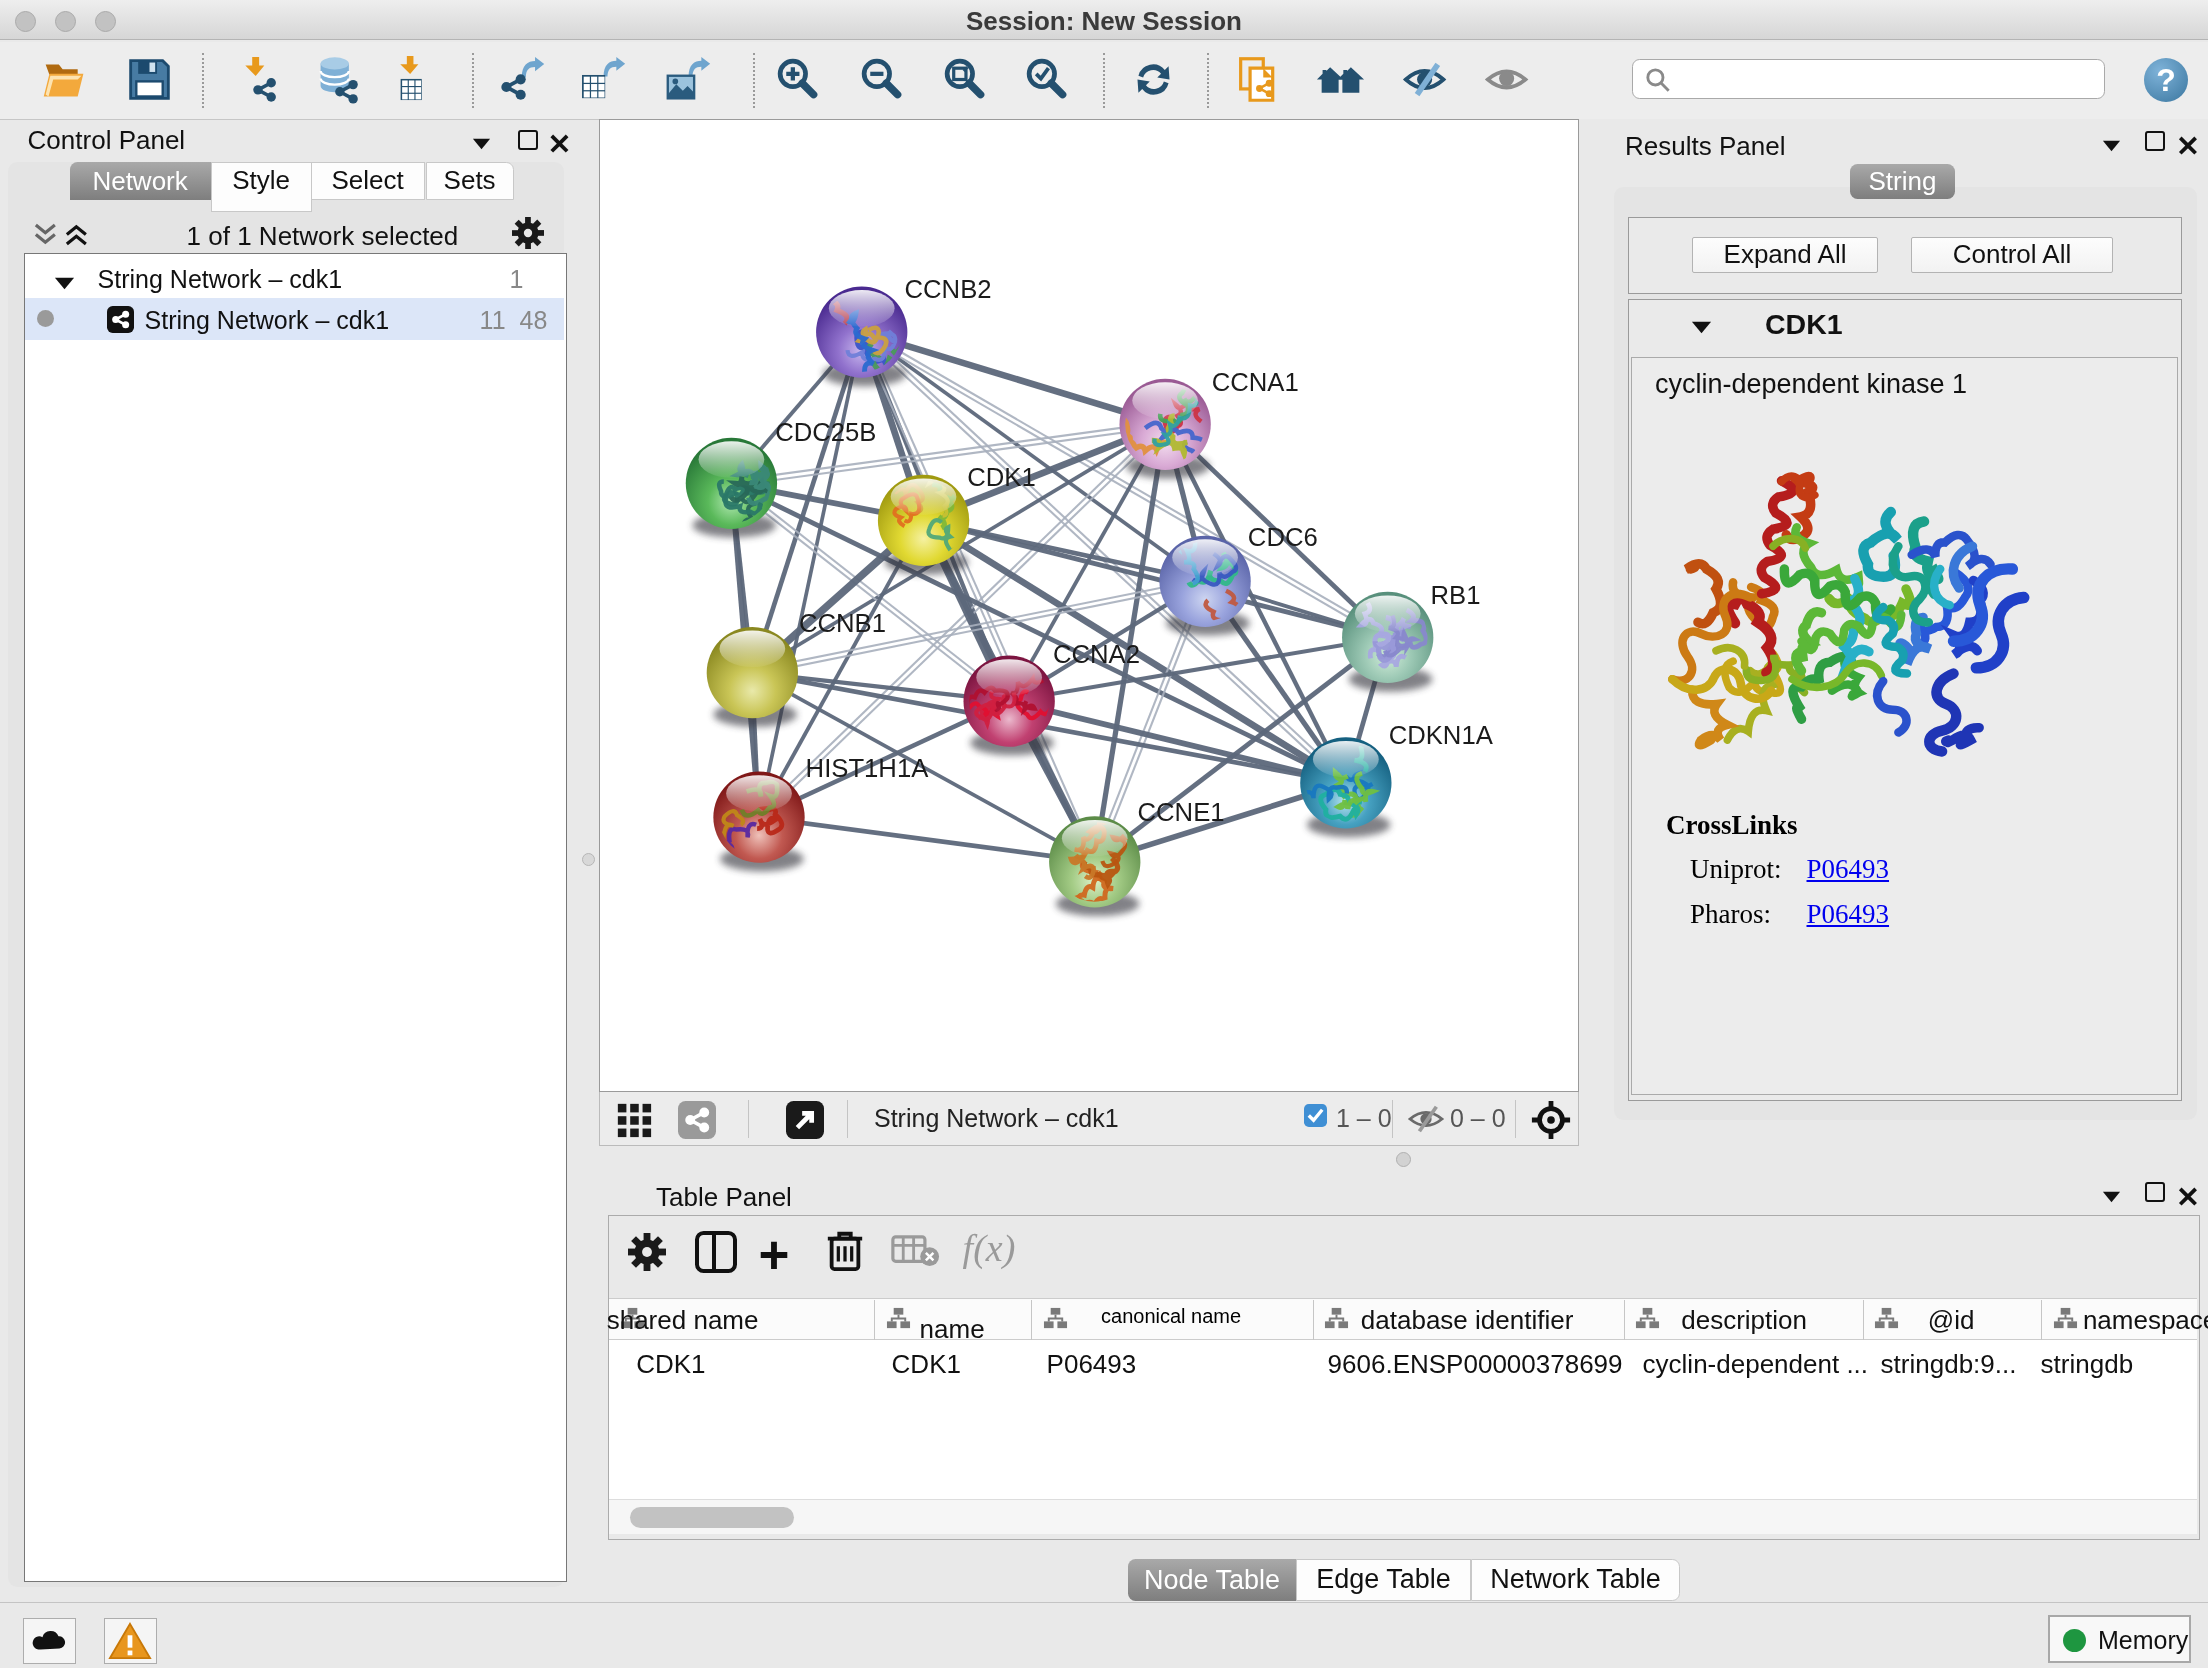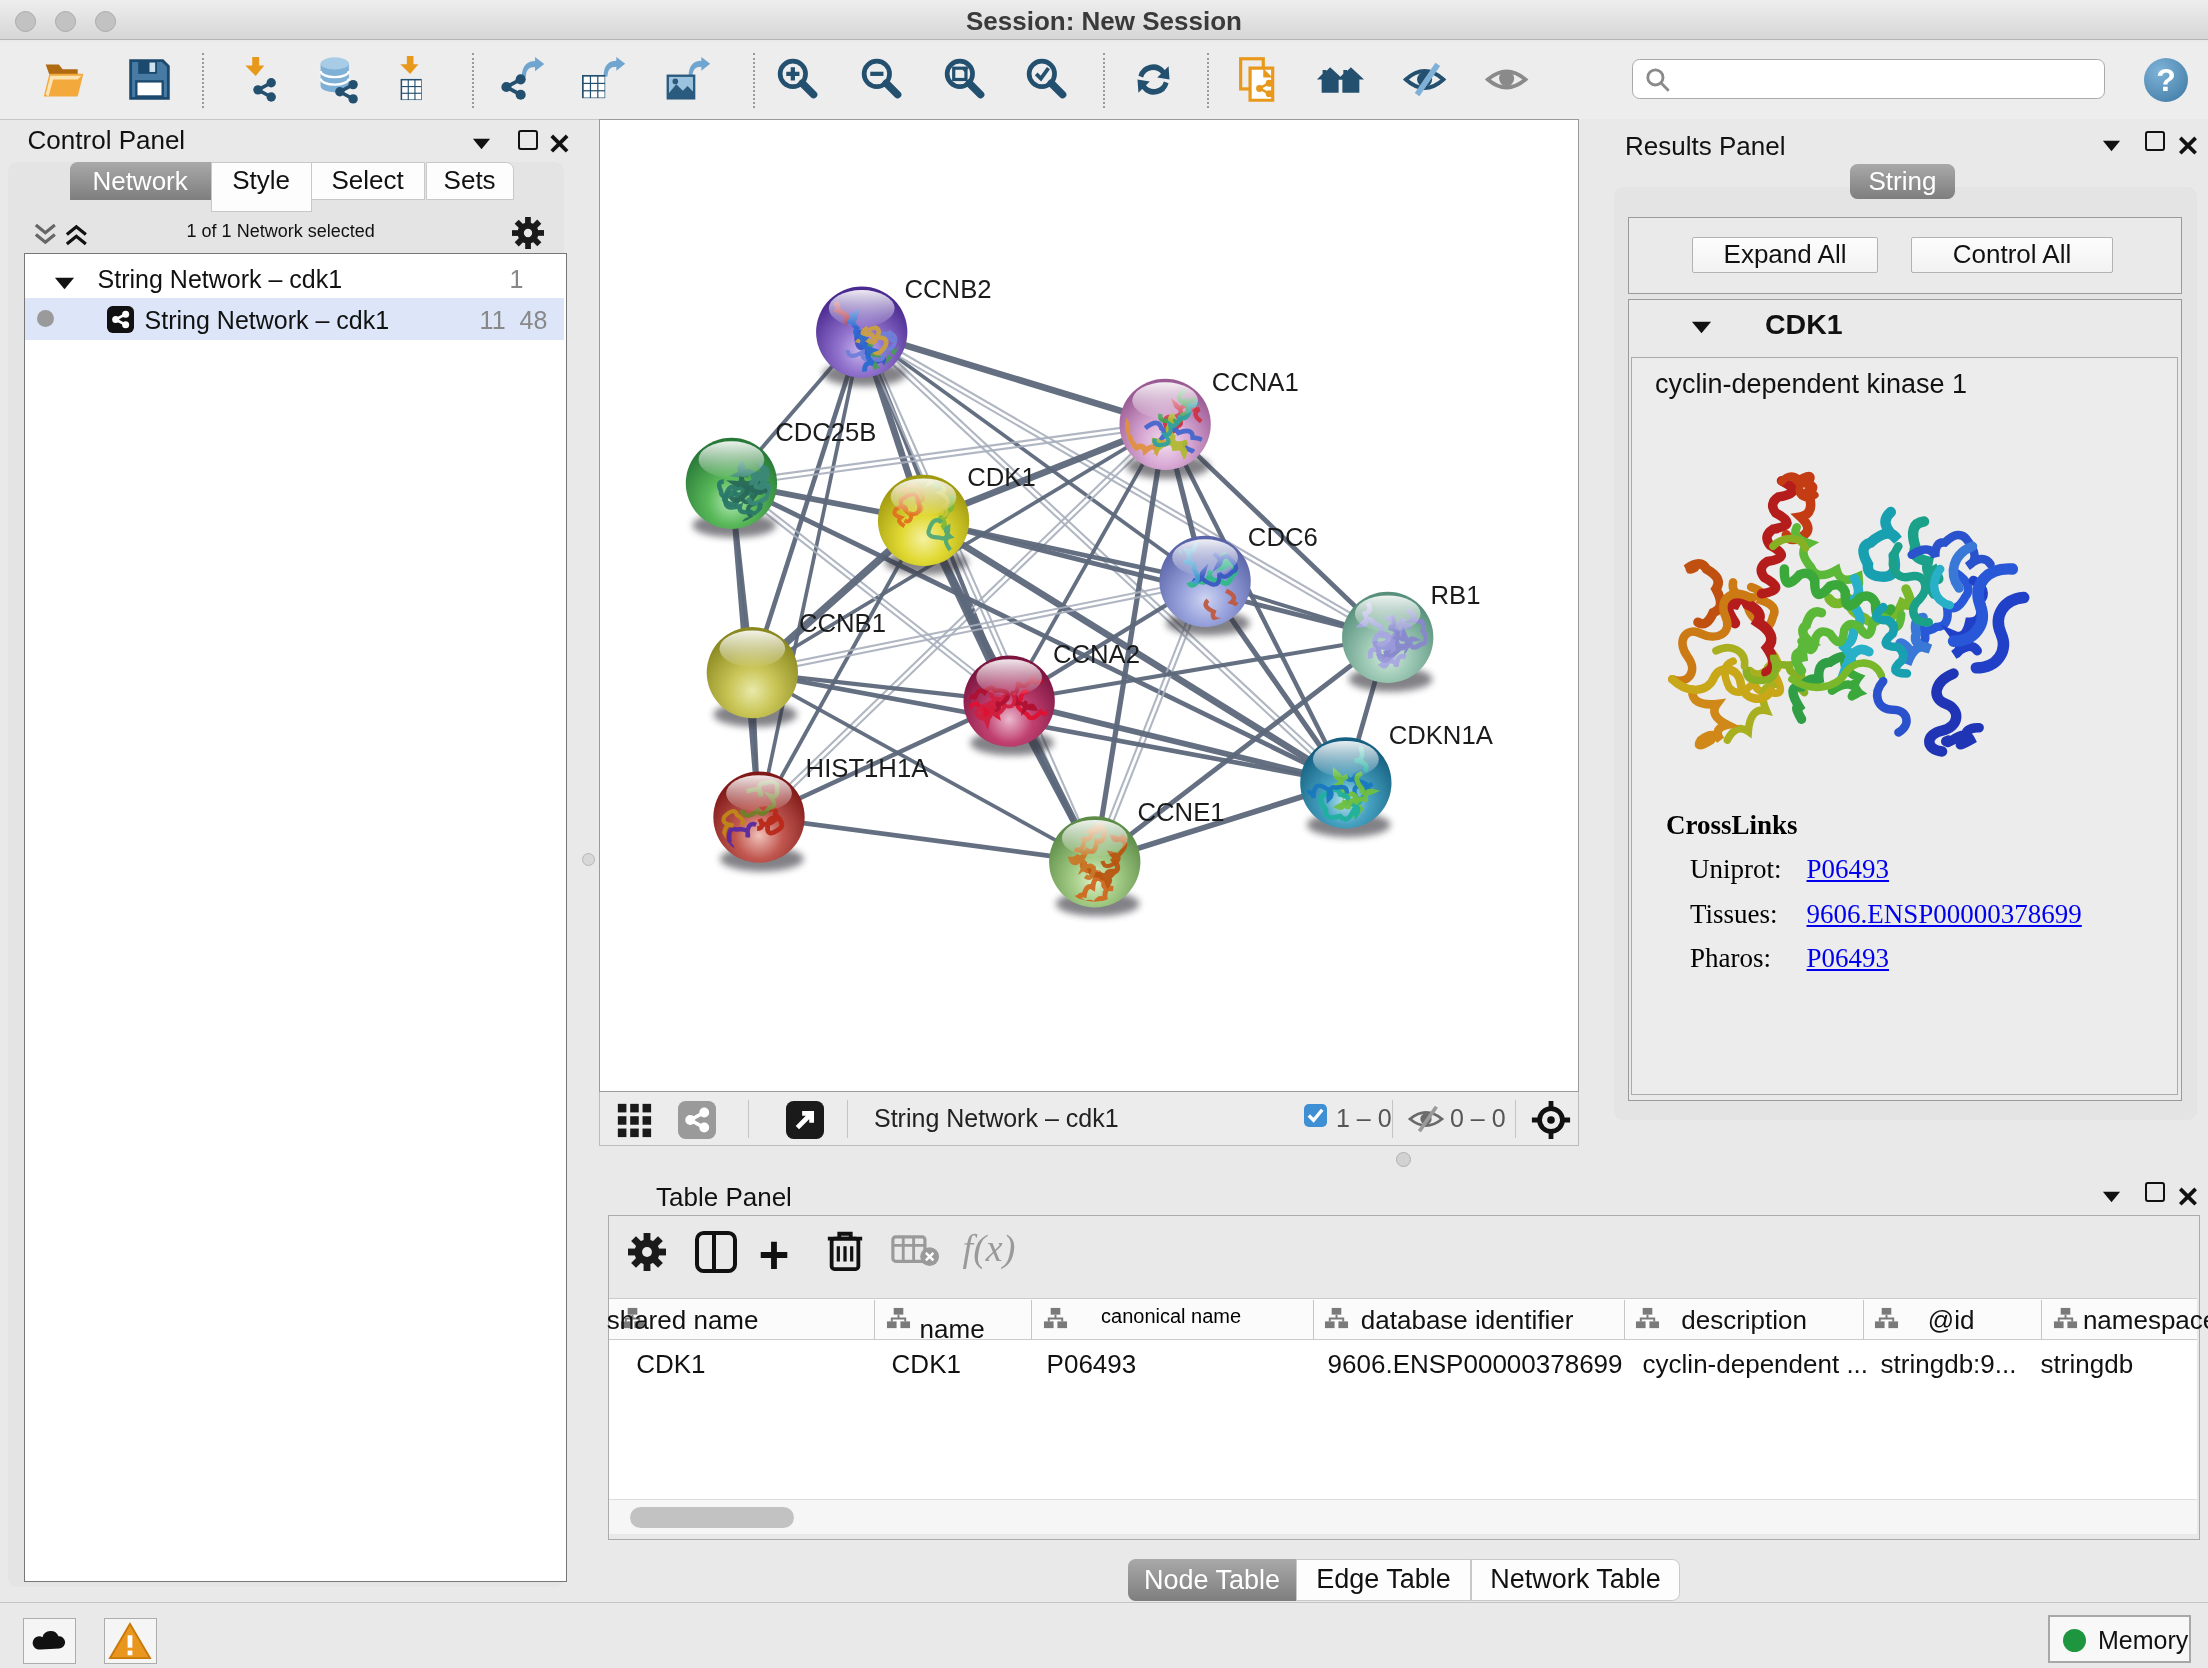--- a/index.html
+++ b/index.html
@@ -193,21 +193,21 @@
  <div class="abs whitetab" style="left:303px;top:40px;width:114px;height:38px;font-size:26px;text-align:center;line-height:34px;">Select</div>
  <div class="abs whitetab" style="left:418px;top:40px;width:88px;height:38px;border-radius:0 7.6px 0 0;font-size:26px;text-align:center;line-height:34px;">Sets</div>
 
  <div class="abs" style="left:25px;top:99px;width:510px;height:27px;">
   <svg width="28.5" height="25" viewBox="0 0 30 26" style="position:absolute;left:0;top:1.9px;">
         <path d="M3 2 L13 10 L23 2 M3 12 L13 20 L23 12" fill="none" stroke="#666" stroke-width="3.4"></path>
       </svg>
   <svg width="28.5" height="25" viewBox="0 0 30 26" style="position:absolute;left:31px;top:0px;">
         <path d="M3 24 L13 16 L23 24 M3 14 L13 6 L23 14" fill="none" stroke="#111" stroke-width="3.4"></path>
       </svg>
-  <div class="abs" style="left:154px;top:0px;font-size:18px;color:#111;">1 of 1 Network selected</div>
+  <div class="abs" style="left:154px;top:0px;font-size:26px;color:#111;">1 of 1 Network selected</div>
   <div class="abs" style="left:479px;top:-3.8px;"><svg width="32" height="32" viewBox="0 0 34 34" style="">
           <circle cx="17.0" cy="17.0" r="11.22" fill="#1a1a1a"></circle>
           <rect x="-3.1" y="-17.0" width="6.1" height="7.5" fill="#1a1a1a" transform="translate(17.0,17.0) rotate(0)  translate(0,0)"></rect>
           <rect x="-3.1" y="-17.0" width="6.1" height="7.5" fill="#1a1a1a" transform="translate(17.0,17.0) rotate(45)  translate(0,0)"></rect>
           <rect x="-3.1" y="-17.0" width="6.1" height="7.5" fill="#1a1a1a" transform="translate(17.0,17.0) rotate(90)  translate(0,0)"></rect>
           <rect x="-3.1" y="-17.0" width="6.1" height="7.5" fill="#1a1a1a" transform="translate(17.0,17.0) rotate(135)  translate(0,0)"></rect>
           <rect x="-3.1" y="-17.0" width="6.1" height="7.5" fill="#1a1a1a" transform="translate(17.0,17.0) rotate(180)  translate(0,0)"></rect>
           <rect x="-3.1" y="-17.0" width="6.1" height="7.5" fill="#1a1a1a" transform="translate(17.0,17.0) rotate(225)  translate(0,0)"></rect>
           <rect x="-3.1" y="-17.0" width="6.1" height="7.5" fill="#1a1a1a" transform="translate(17.0,17.0) rotate(270)  translate(0,0)"></rect>
           <rect x="-3.1" y="-17.0" width="6.1" height="7.5" fill="#1a1a1a" transform="translate(17.0,17.0) rotate(315)  translate(0,0)"></rect>
@@ -653,24 +653,20 @@
 
 <div class="abs" style="left:1666px;top:810px;width:514px;font-family:'Liberation Serif',serif;font-size:27px;color:#000;">
   <div style="font-weight:bold;">CrossLinks</div>
   <table style="border-collapse:collapse;font-size:27px;font-family:'Liberation Serif',serif;margin-top:13.3px;margin-left:24px;">
    <tbody>
         <tr>
           <td style="padding:0 0 13.3px 0;">Uniprot:</td>
           <td style="padding:0 0 13.3px 25px;"><span style="color:#0000ee;text-decoration:underline;">P06493</span></td>
         </tr>
    <tr>
-          <td style="padding:0 0 13.3px 0;">Tissues:</td>
-          <td style="padding:0 0 13.3px 25px;"><span style="color:#0000ee;text-decoration:underline;">9606.ENSP00000378699</span></td>
-        </tr>
-   <tr>
           <td style="padding:0 0 0 0;">Pharos:</td>
           <td style="padding:0 0 0 25px;"><span style="color:#0000ee;text-decoration:underline;">P06493</span></td>
         </tr>
   </tbody>
     </table>
 </div>
 
 <div class="abs" style="left:599px;top:1170px;width:1609px;height:428px;background:#e9e9e9;">
  <div class="abs ptitle" style="left:57px;top:12.4px;">Table Panel</div>
  <div class="abs" style="left:1502px;top:16px;"><svg width="21" height="21" viewBox="0 0 22 22" style="">

